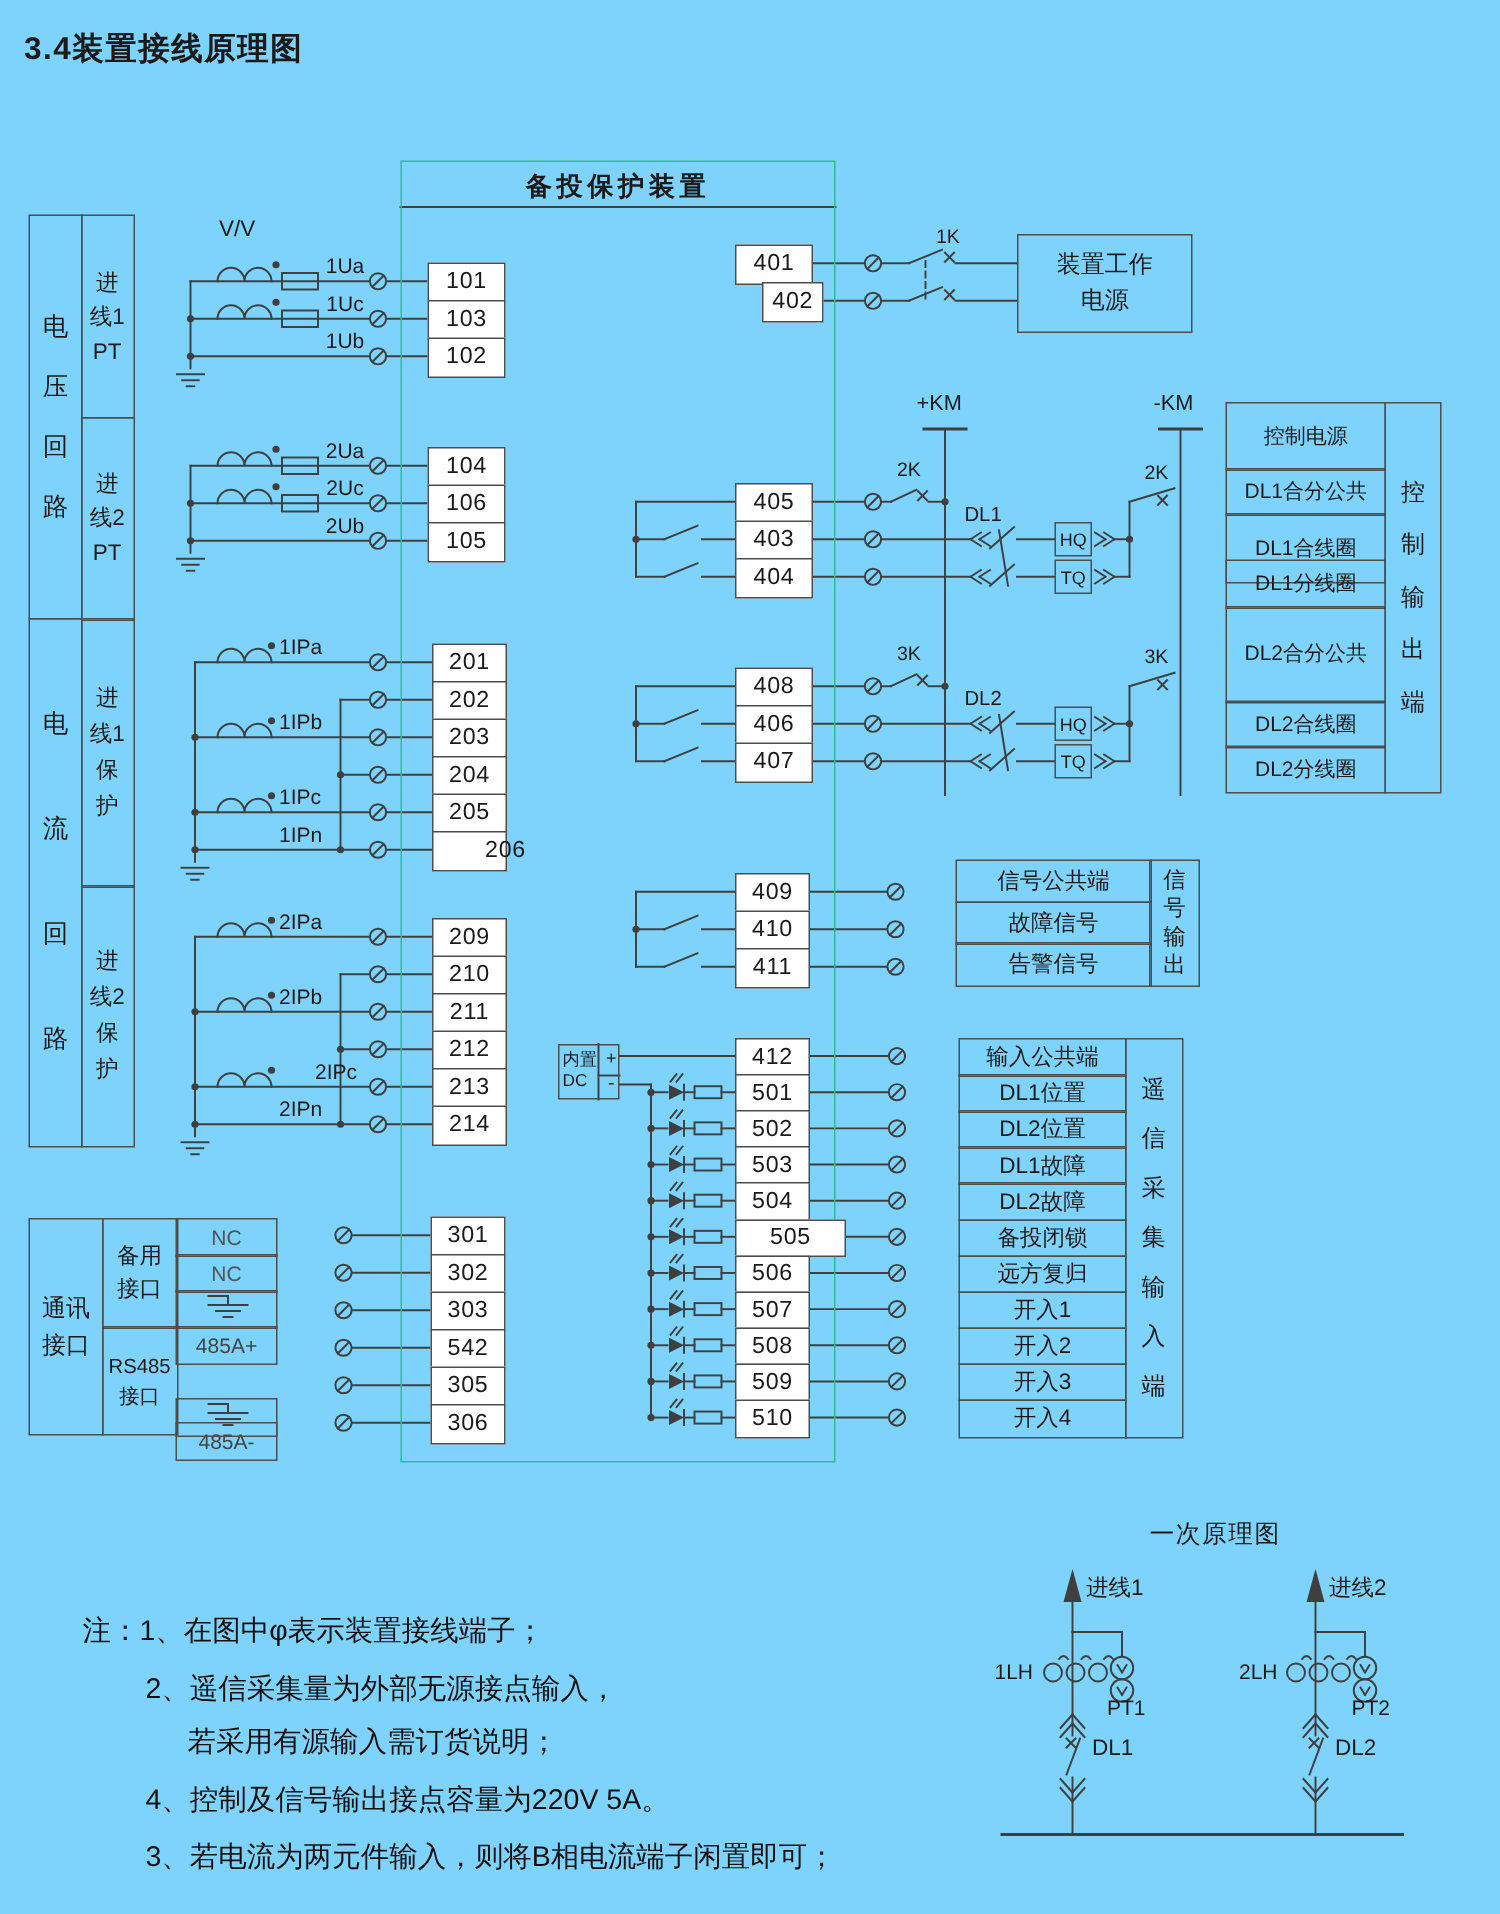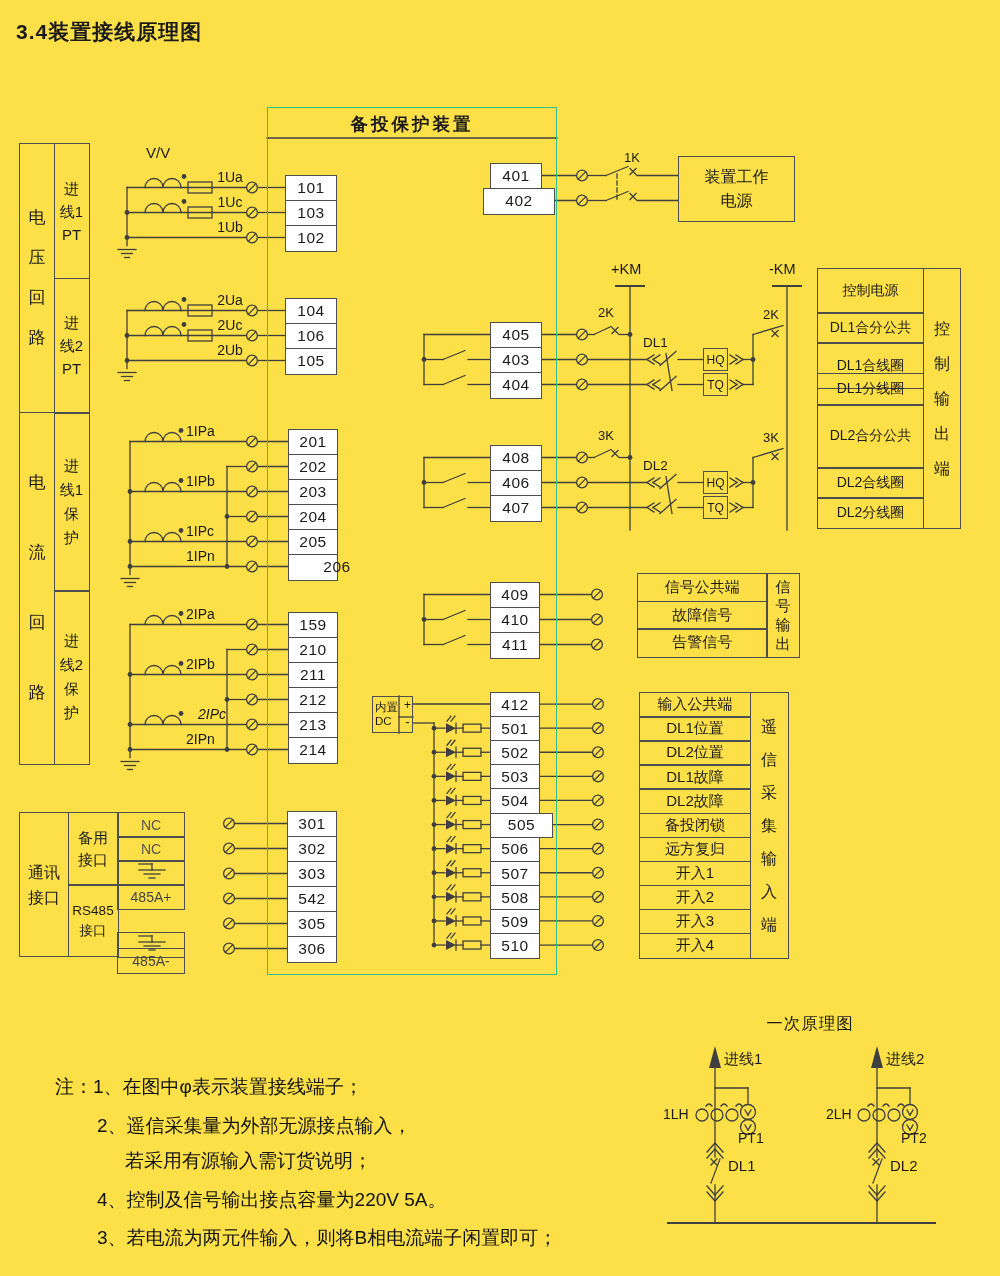--- a/index.html
+++ b/index.html
@@ -1,16 +1,16 @@
 <!DOCTYPE html>
 <html><head>
 <meta charset="utf-8">
 <style>
   html,body{margin:0;padding:0;background:#fff;}
-  #root{position:relative;width:1000px;height:1276px;background:#fde047;
+  #root{position:relative;width:1000px;height:1276px;background:#7dd3fc;
         font-family:"Liberation Sans","DejaVu Sans",sans-serif;color:#1a1a1a;overflow:hidden;}
   #wires{position:absolute;left:0;top:0;}
   .w{stroke:#3f3f3f;stroke-width:1.3;fill:none;stroke-linecap:square;}
   .d{fill:#3f3f3f;stroke:none;}
   .abs{position:absolute;}
   .cell{position:absolute;border:1.5px solid #4d4d4d;box-sizing:border-box;display:flex;
         align-items:center;justify-content:center;text-align:center;white-space:pre-line;background:transparent;}
   .tbox{position:absolute;border:1.6px solid #4d4d4d;box-sizing:border-box;display:flex;
         align-items:center;justify-content:center;font-size:15.5px;background:#fff;letter-spacing:.5px;}
   .lbl{position:absolute;white-space:pre-line;line-height:1.1;}
@@ -714,67 +714,67 @@
     <div class="tbox" style="left:285px;top:225.0px;width:52px;height:26.6px;">102</div>
     <div class="tbox" style="left:285px;top:298.0px;width:52px;height:26.6px;">104</div>
     <div class="tbox" style="left:285px;top:323.0px;width:52px;height:26.6px;">106</div>
     <div class="tbox" style="left:285px;top:348.0px;width:52px;height:26.6px;">105</div>
     <div class="tbox" style="left:288px;top:429.0px;width:50px;height:26.6px;">201</div>
     <div class="tbox" style="left:288px;top:454.0px;width:50px;height:26.6px;">202</div>
     <div class="tbox" style="left:288px;top:479.0px;width:50px;height:26.6px;">203</div>
     <div class="tbox" style="left:288px;top:504.0px;width:50px;height:26.6px;">204</div>
     <div class="tbox" style="left:288px;top:529.0px;width:50px;height:26.6px;">205</div>
     <div class="tbox" style="left:288px;top:554.0px;width:50px;height:26.6px;padding-left:48px;">206</div>
-    <div class="tbox" style="left:288px;top:612.0px;width:50px;height:26.6px;">159</div>
+    <div class="tbox" style="left:288px;top:612.0px;width:50px;height:26.6px;">209</div>
     <div class="tbox" style="left:288px;top:637.0px;width:50px;height:26.6px;">210</div>
     <div class="tbox" style="left:288px;top:662.0px;width:50px;height:26.6px;">211</div>
     <div class="tbox" style="left:288px;top:687.0px;width:50px;height:26.6px;">212</div>
     <div class="tbox" style="left:288px;top:712.0px;width:50px;height:26.6px;">213</div>
     <div class="tbox" style="left:288px;top:737.0px;width:50px;height:26.6px;">214</div>
     <div class="tbox" style="left:287px;top:811.0px;width:50px;height:26.6px;">301</div>
     <div class="tbox" style="left:287px;top:836.0px;width:50px;height:26.6px;">302</div>
     <div class="tbox" style="left:287px;top:861.0px;width:50px;height:26.6px;">303</div>
     <div class="tbox" style="left:287px;top:886.0px;width:50px;height:26.6px;">542</div>
     <div class="tbox" style="left:287px;top:911.0px;width:50px;height:26.6px;">305</div>
     <div class="tbox" style="left:287px;top:936.0px;width:50px;height:26.6px;">306</div>
     <div class="tbox" style="left:490px;top:163.0px;width:52px;height:26.6px;">401</div>
-    <div class="tbox" style="left:483px;top:188.0px;width:72px;height:26.6px;">402</div>
+    <div class="tbox" style="left:508px;top:188.0px;width:41px;height:26.6px;">402</div>
     <div class="tbox" style="left:490px;top:322.0px;width:52px;height:26.6px;">405</div>
     <div class="tbox" style="left:490px;top:347.0px;width:52px;height:26.6px;">403</div>
     <div class="tbox" style="left:490px;top:372.0px;width:52px;height:26.6px;">404</div>
     <div class="tbox" style="left:490px;top:445.0px;width:52px;height:26.6px;">408</div>
     <div class="tbox" style="left:490px;top:470.0px;width:52px;height:26.6px;">406</div>
     <div class="tbox" style="left:490px;top:495.0px;width:52px;height:26.6px;">407</div>
     <div class="tbox" style="left:490px;top:582.0px;width:50px;height:26.6px;">409</div>
     <div class="tbox" style="left:490px;top:607.0px;width:50px;height:26.6px;">410</div>
     <div class="tbox" style="left:490px;top:632.0px;width:50px;height:26.6px;">411</div>
     <div class="tbox" style="left:490px;top:692.0px;width:50px;height:25.7px;">412</div>
     <div class="tbox" style="left:490px;top:716.1px;width:50px;height:25.7px;">501</div>
     <div class="tbox" style="left:490px;top:740.2px;width:50px;height:25.7px;">502</div>
     <div class="tbox" style="left:490px;top:764.3px;width:50px;height:25.7px;">503</div>
     <div class="tbox" style="left:490px;top:788.4px;width:50px;height:25.7px;">504</div>
-    <div class="tbox" style="left:490px;top:812.5px;width:63px;height:25.7px;">505</div>
+    <div class="tbox" style="left:490px;top:812.5px;width:74px;height:25.7px;">505</div>
     <div class="tbox" style="left:490px;top:836.6px;width:50px;height:25.7px;">506</div>
     <div class="tbox" style="left:490px;top:860.7px;width:50px;height:25.7px;">507</div>
     <div class="tbox" style="left:490px;top:884.8px;width:50px;height:25.7px;">508</div>
     <div class="tbox" style="left:490px;top:908.9px;width:50px;height:25.7px;">509</div>
     <div class="tbox" style="left:490px;top:933.0px;width:50px;height:25.7px;">510</div>
     <div class="lbl" style="left:212px;top:170px;width:36px;font-size:14px;text-align:center;">1Ua</div>
     <div class="lbl" style="left:212px;top:195px;width:36px;font-size:14px;text-align:center;">1Uc</div>
     <div class="lbl" style="left:212px;top:220px;width:36px;font-size:14px;text-align:center;">1Ub</div>
     <div class="lbl" style="left:212px;top:293px;width:36px;font-size:14px;text-align:center;">2Ua</div>
     <div class="lbl" style="left:212px;top:318px;width:36px;font-size:14px;text-align:center;">2Uc</div>
     <div class="lbl" style="left:212px;top:343px;width:36px;font-size:14px;text-align:center;">2Ub</div>
     <div class="lbl" style="left:186px;top:424px;width:52px;font-size:14px;text-align:left;">1IPa</div>
     <div class="lbl" style="left:186px;top:474px;width:52px;font-size:14px;text-align:left;">1IPb</div>
     <div class="lbl" style="left:186px;top:524px;width:52px;font-size:14px;text-align:left;">1IPc</div>
     <div class="lbl" style="left:186px;top:549px;width:52px;font-size:14px;text-align:left;">1IPn</div>
     <div class="lbl" style="left:186px;top:607px;width:52px;font-size:14px;text-align:left;">2IPa</div>
     <div class="lbl" style="left:186px;top:657px;width:52px;font-size:14px;text-align:left;">2IPb</div>
-    <div class="lbl" style="left:186px;top:707px;width:52px;font-size:14px;text-align:center;font-style:italic;">2IPc</div>
+    <div class="lbl" style="left:186px;top:707px;width:52px;font-size:14px;text-align:right;">2IPc</div>
     <div class="lbl" style="left:186px;top:732px;width:52px;font-size:14px;text-align:left;">2IPn</div>
     <div class="cell" style="left:817px;top:268px;width:107px;height:45.5px;font-size:14px;white-space:nowrap;">控制电源</div>
     <div class="cell" style="left:817px;top:312px;width:107px;height:31.5px;font-size:14px;white-space:nowrap;">DL1合分公共</div>
     <div class="cell" style="left:817px;top:342px;width:107px;height:47px;font-size:14px;white-space:nowrap;">DL1合线圈</div>
     <div class="cell" style="left:817px;top:373px;width:107px;height:32.5px;font-size:14px;white-space:nowrap;">DL1分线圈</div>
     <div class="cell" style="left:817px;top:404px;width:107px;height:64.5px;font-size:14px;white-space:nowrap;">DL2合分公共</div>
     <div class="cell" style="left:817px;top:467px;width:107px;height:31.5px;font-size:14px;white-space:nowrap;">DL2合线圈</div>
     <div class="cell" style="left:817px;top:497px;width:107px;height:31.5px;font-size:14px;white-space:nowrap;">DL2分线圈</div>
     <div class="cell" style="left:637px;top:573px;width:130.5px;height:29.2px;font-size:15px;white-space:nowrap;">信号公共端</div>
     <div class="cell" style="left:637px;top:600.7px;width:130.5px;height:29.2px;font-size:15px;white-space:nowrap;">故障信号</div>

